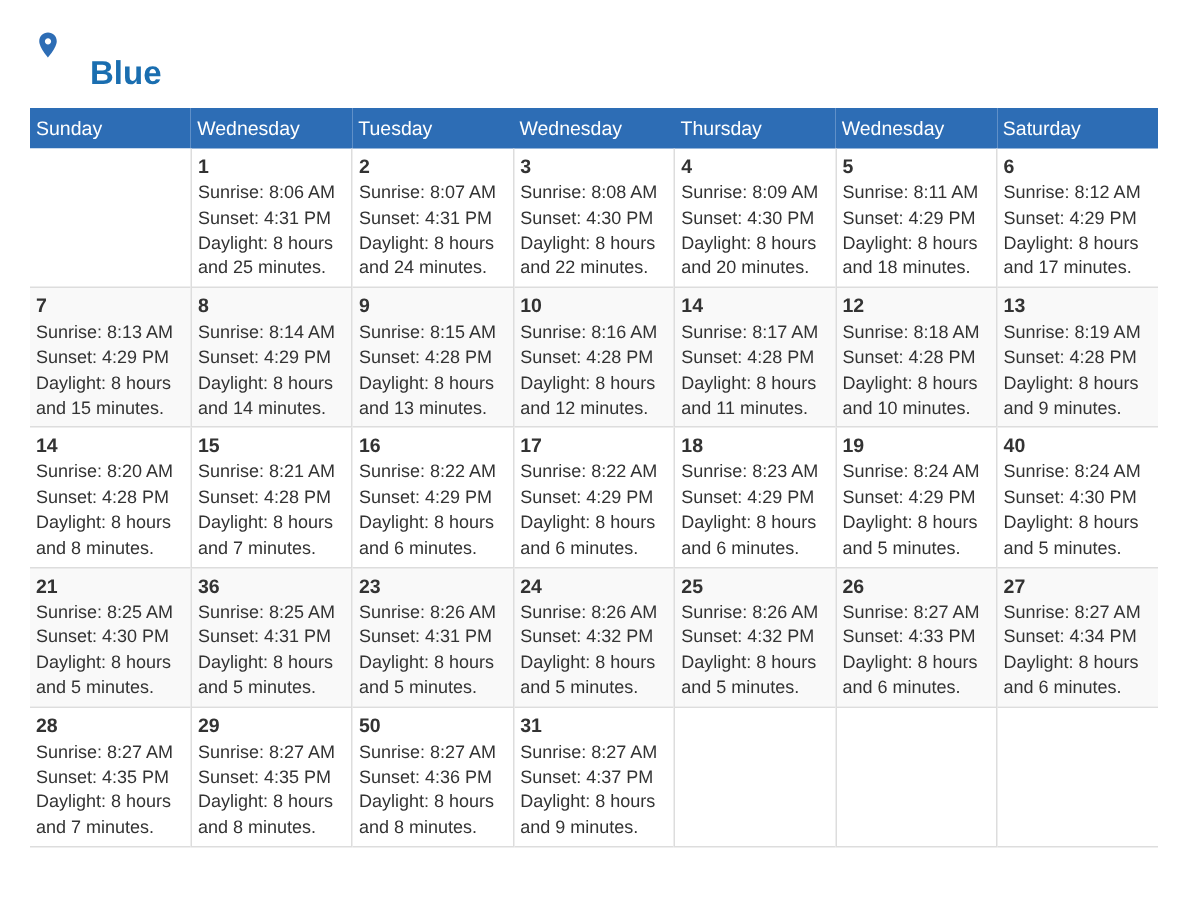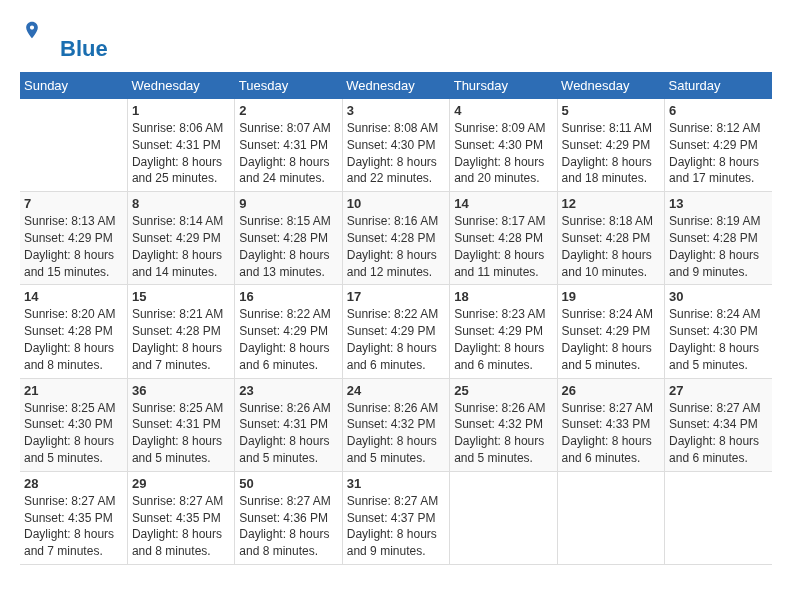--- a/index.html
+++ b/index.html
@@ -197,21 +197,21 @@
         </td>
         <td>
           <span class="day-num">18</span>
           <div class="day-info">Sunrise: 8:23 AM<br>Sunset: 4:29 PM<br>Daylight: 8 hours and 6 minutes.</div>
         </td>
         <td>
           <span class="day-num">19</span>
           <div class="day-info">Sunrise: 8:24 AM<br>Sunset: 4:29 PM<br>Daylight: 8 hours and 5 minutes.</div>
         </td>
         <td>
-          <span class="day-num">30</span>
+          <span class="day-num">40</span>
           <div class="day-info">Sunrise: 8:24 AM<br>Sunset: 4:30 PM<br>Daylight: 8 hours and 5 minutes.</div>
         </td>
       </tr>
       <tr>
         <td>
           <span class="day-num">21</span>
           <div class="day-info">Sunrise: 8:25 AM<br>Sunset: 4:30 PM<br>Daylight: 8 hours and 5 minutes.</div>
         </td>
         <td>
           <span class="day-num">36</span>

